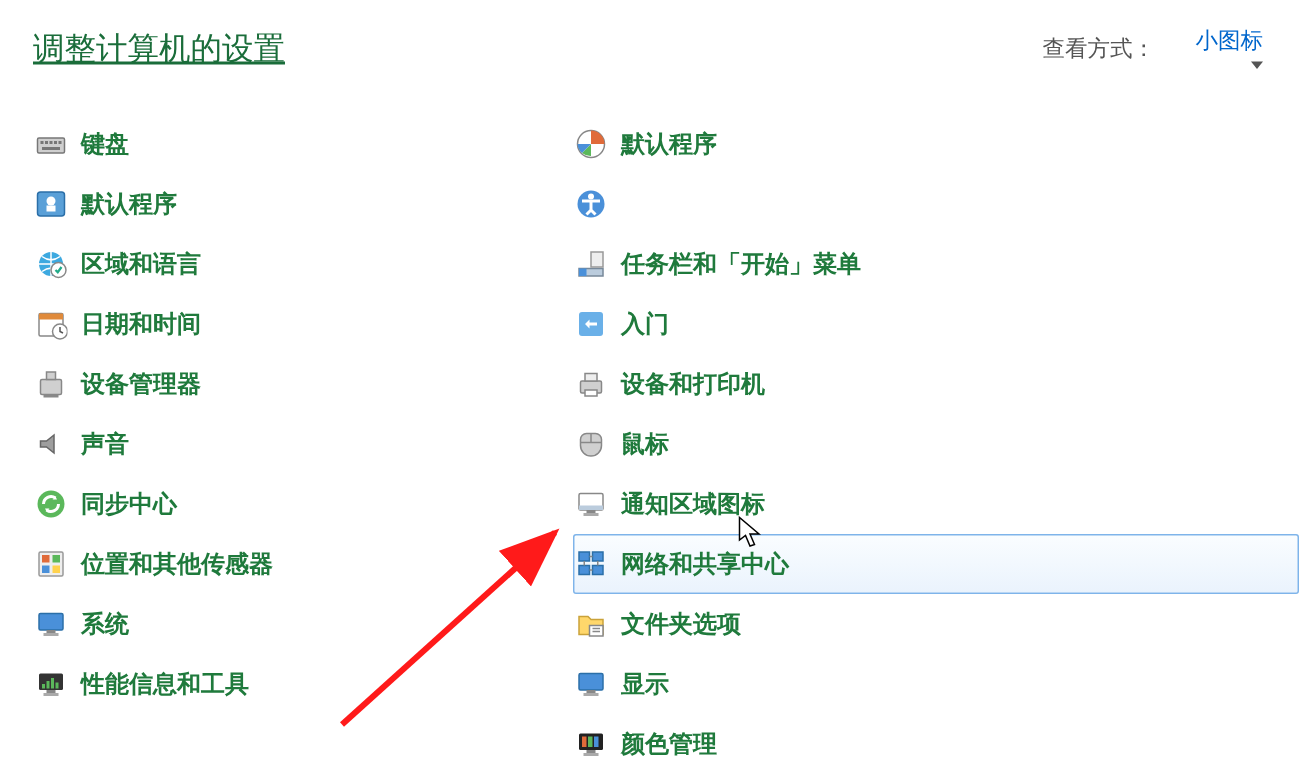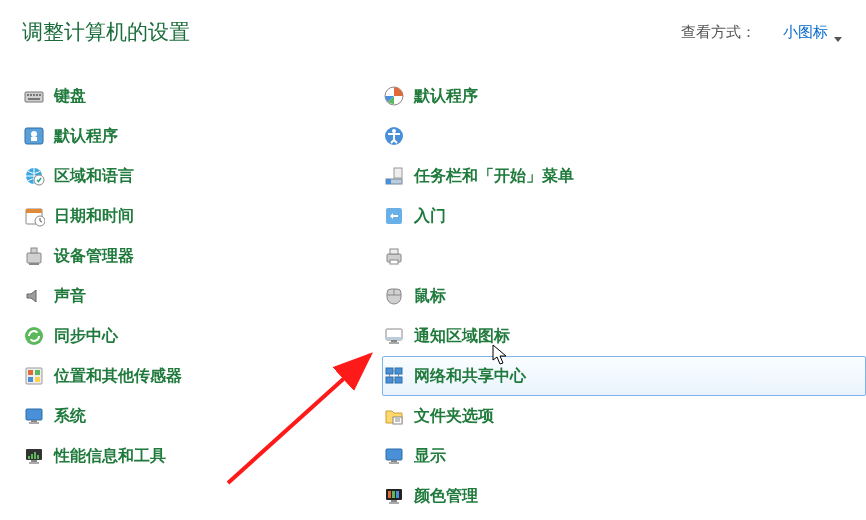--- a/index.html
+++ b/index.html
@@ -14,34 +14,36 @@
     .header {
       display: flex;
       justify-content: space-between;
       align-items: center;
       padding: 18px 24px 8px 22px;
     }
     .header-title {
       color: #1a6d3a;
       font-size: 21px;
       font-weight: 400;
+      text-decoration: underline;
     }
     .view-group {
       display: flex;
       align-items: center;
       gap: 27px;
       font-size: 15px;
     }
     .view-label { color: #555; }
     .view-value {
       color: #0066cc;
       display: flex;
       align-items: flex-end;
       gap: 4px;
       cursor: pointer;
+      flex-direction: column;
     }
     .dropdown-arrow {
       display: inline-block;
       width: 0; height: 0;
       border-left: 4px solid transparent;
       border-right: 4px solid transparent;
       border-top: 5px solid #555;
       margin-left: 2px;
     }
     .columns {
@@ -364,20 +366,21 @@
           </svg>
         </span>
         <span class="lbl">入门</span>
       </div>
       <div class="item">
         <span class="ico">
           <svg viewBox="0 0 22 22">
             <use href="#devices-printers-icon"></use>
           </svg>
         </span>
+        <span class="lbl">设备和打印机</span>
       </div>
       <div class="item">
         <span class="ico">
           <svg viewBox="0 0 22 22">
             <use href="#mouse-icon"></use>
           </svg>
         </span>
         <span class="lbl">鼠标</span>
       </div>
       <div class="item">

